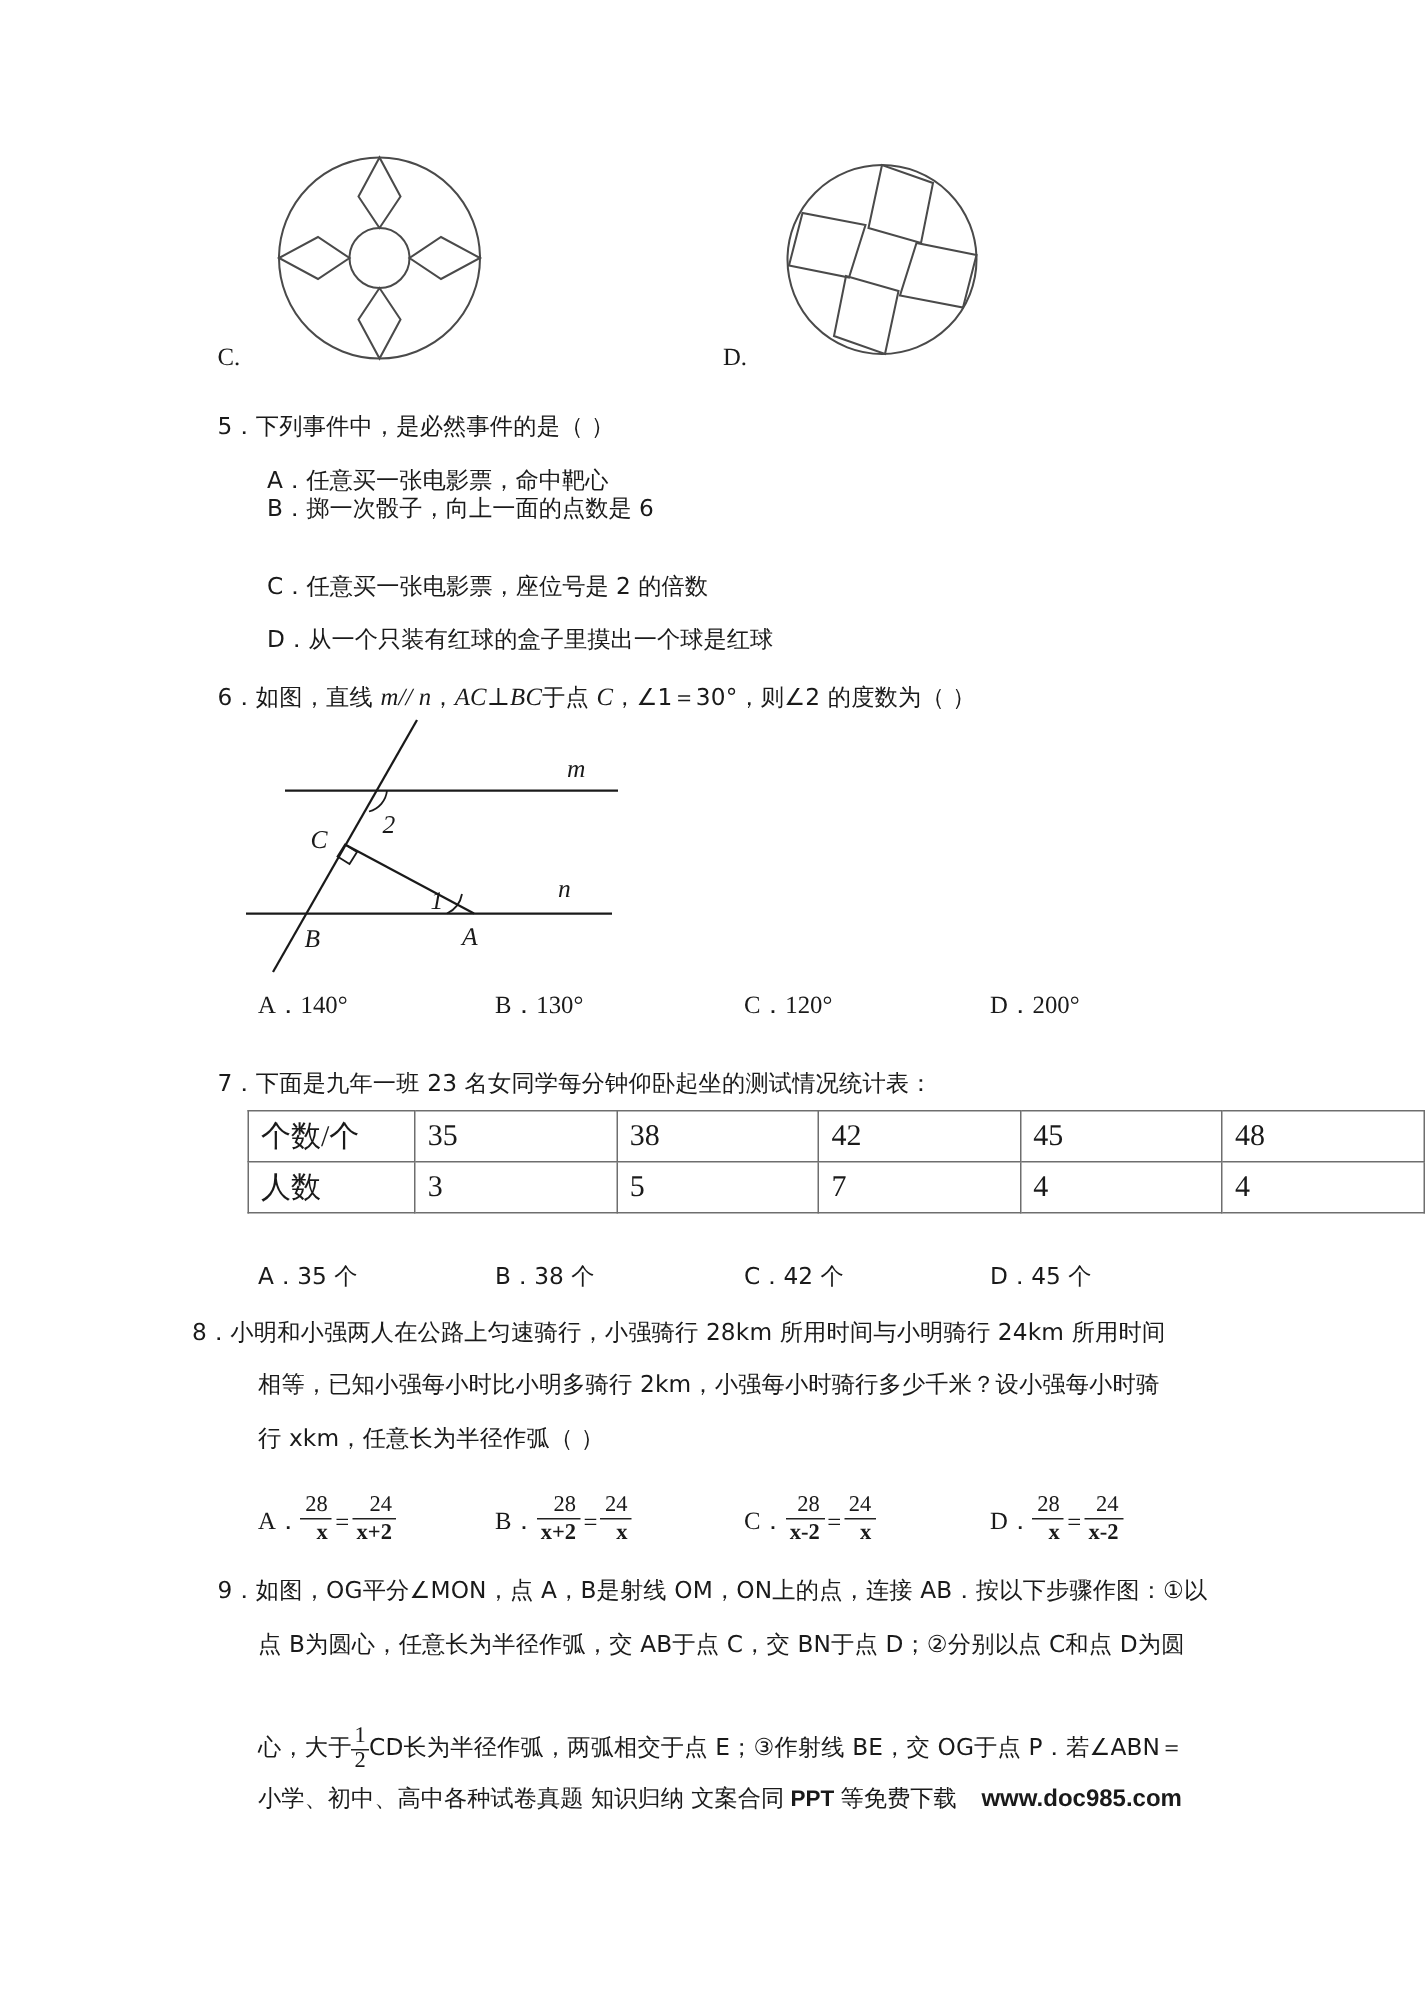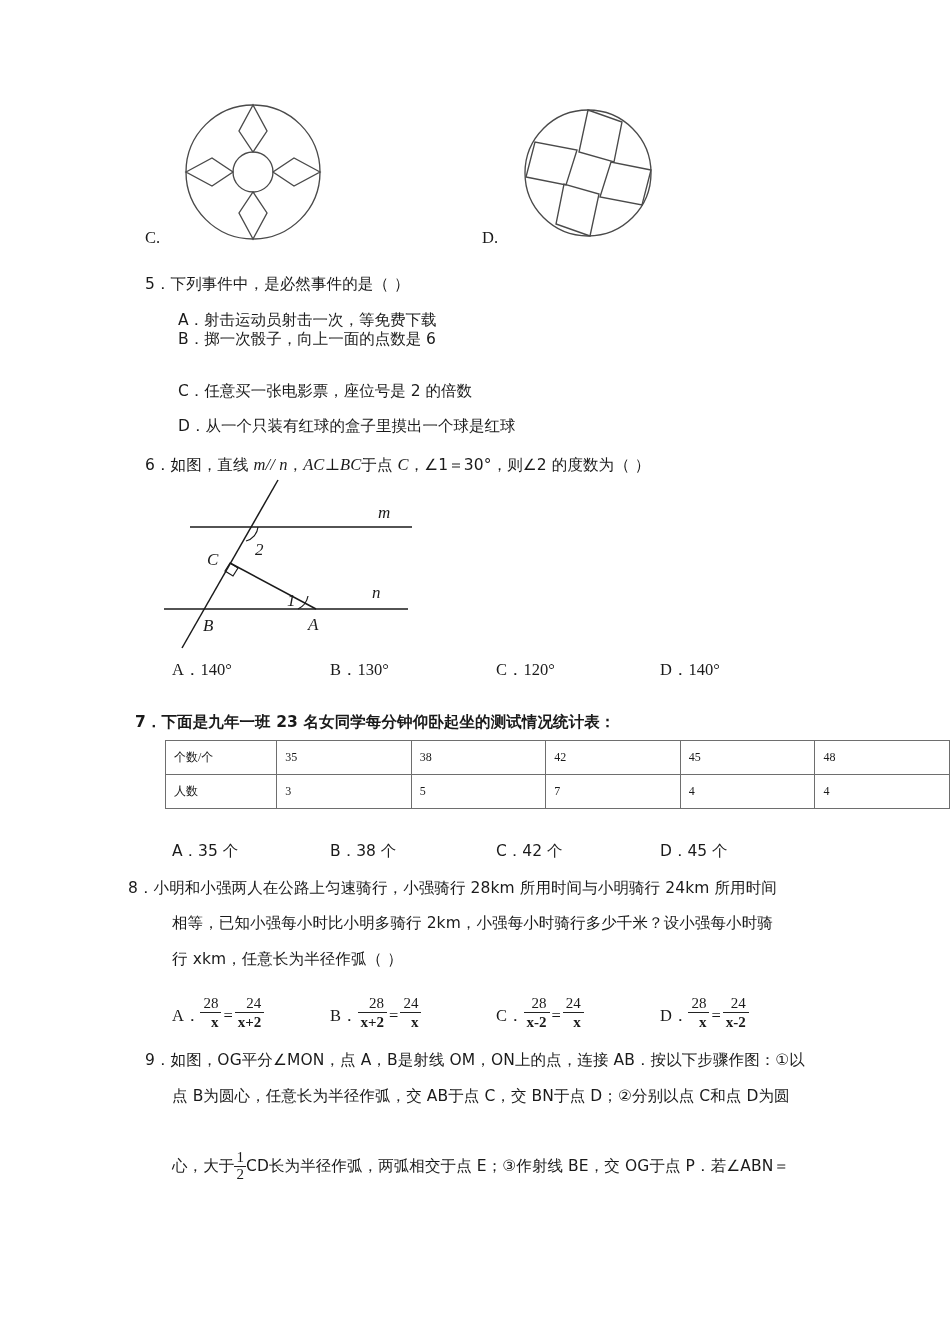--- a/index.html
+++ b/index.html
@@ -52,21 +52,21 @@
   
   .stat-table {
     position: absolute;
     border-collapse: collapse;
     table-layout: fixed;
   }
   .stat-table td {
     border: 1px solid #6e6e6e;
     height: 33px;
     padding: 0 0 0 8px;
-    font-size: 12px;
+    font-size: 20px;
     vertical-align: middle;
     font-family: "Liberation Serif", "DejaVu Serif", serif;
   }
   .stat-table td.head {
     width: 104px;
   }
   .stat-table td.val {
     width: 128px;
   }
 
@@ -179,21 +179,21 @@
         <path d="M74 136 L83 94 L48 84 L40 124 Z"></path>
         <path d="M10 77 L50 85 L61 50 L19 42 Z"></path>
       </g>
     </svg>
   </div>
   <div class="lbl" style="left:482px; top:228px;">D.</div>
 
   <div class="qline" style="left:145px; top:274px;">
     <span class="cn">5．</span><span class="cn">下列事件中，是必然事件的是（        ）</span>
   </div>
-  <div class="opt cn" style="left:178px; top:310px;">A．射击运动员射击一次，等免费下载</div>
+  <div class="opt cn" style="left:178px; top:310px;">A．任意买一张电影票，命中靶心</div>
   <div class="opt cn" style="left:178px; top:329px;">B．掷一次骰子，向上一面的点数是 6</div>
   <div class="opt cn" style="left:178px; top:381px;">C．任意买一张电影票，座位号是 2 的倍数</div>
   <div class="opt cn" style="left:178px; top:416px;text-align:center;">D．从一个只装有红球的盒子里摸出一个球是红球</div>
 
   <div class="qline" style="left:145px; top:455px;">
     <span class="cn">6．</span><span class="cn">如图，直线 </span><span class="mathvar">m// n</span><span class="cn">，</span><span class="mathvar">AC⊥BC</span><span class="cn">于点 </span><span class="mathvar">C</span><span class="cn">，∠1＝30°，则∠2 的度数为（        ）</span>
   </div>
 
   <div class="figwrap" style="left:160px; top:478px;">
     <svg width="270" height="172" viewBox="0 0 270 172">
@@ -219,23 +219,23 @@
       <text class="svgtext" x="127" y="128" font-style="normal">1</text>
       <text class="svgtext" x="47" y="87">C</text>
       <text class="svgtext" x="43" y="153">B</text>
       <text class="svgtext" x="148" y="152">A</text>
     </svg>
   </div>
 
   <div class="opt" style="left:172px; top:660px;">A．140°</div>
   <div class="opt" style="left:330px; top:660px;">B．130°</div>
   <div class="opt" style="left:496px; top:660px;">C．120°</div>
-  <div class="opt" style="left:660px; top:660px;">D．140°</div>
-
-  <div class="qline" style="left:135px; top:712px;font-weight:bold;">
+  <div class="opt" style="left:660px; top:660px;">D．200°</div>
+
+  <div class="qline" style="left:145px; top:712px;">
     <span class="cn">7．</span><span class="cn">下面是九年一班 23 名女同学每分钟仰卧起坐的测试情况统计表：</span>
   </div>
 
   <table class="stat-table" style="left:165px; top:740px;">
     <tbody>
       <tr>
         <td class="head cn">个数/个</td>
         <td class="val">35</td>
         <td class="val">38</td>
         <td class="val">42</td>
@@ -283,14 +283,17 @@
 
   <div class="qline" style="left:145px; top:1050px;">
     <span class="cn">9．</span><span class="cn">如图，OG平分∠MON，点 A，B是射线 OM，ON上的点，连接 AB．按以下步骤作图：①以</span>
   </div>
   <div class="qline cn" style="left:172px; top:1086px;">点 B为圆心，任意长为半径作弧，交 AB于点 C，交 BN于点 D；②分别以点 C和点 D为圆</div>
 
   <div class="qline" style="left:172px; top:1150px;">
     <span class="cn">心，大于</span><span class="halffrac"><span class="num">1</span><span class="den">2</span></span><span class="cn">CD长为半径作弧，两弧相交于点 E；③作射线 BE，交 OG于点 P．若∠ABN＝</span>
   </div>
 
+  <div class="footer" style="left:172px; top:1189px;">
+    <span class="cn">小学、初中、高中各种试卷真题  知识归纳  文案合同</span>&nbsp;<span class="ppt">PPT</span>&nbsp;<span class="cn">等免费下载</span>&nbsp;&nbsp;&nbsp;&nbsp;<span class="url">www.doc985.com</span>
+  </div>
 
 </div>
 
 </body></html>

